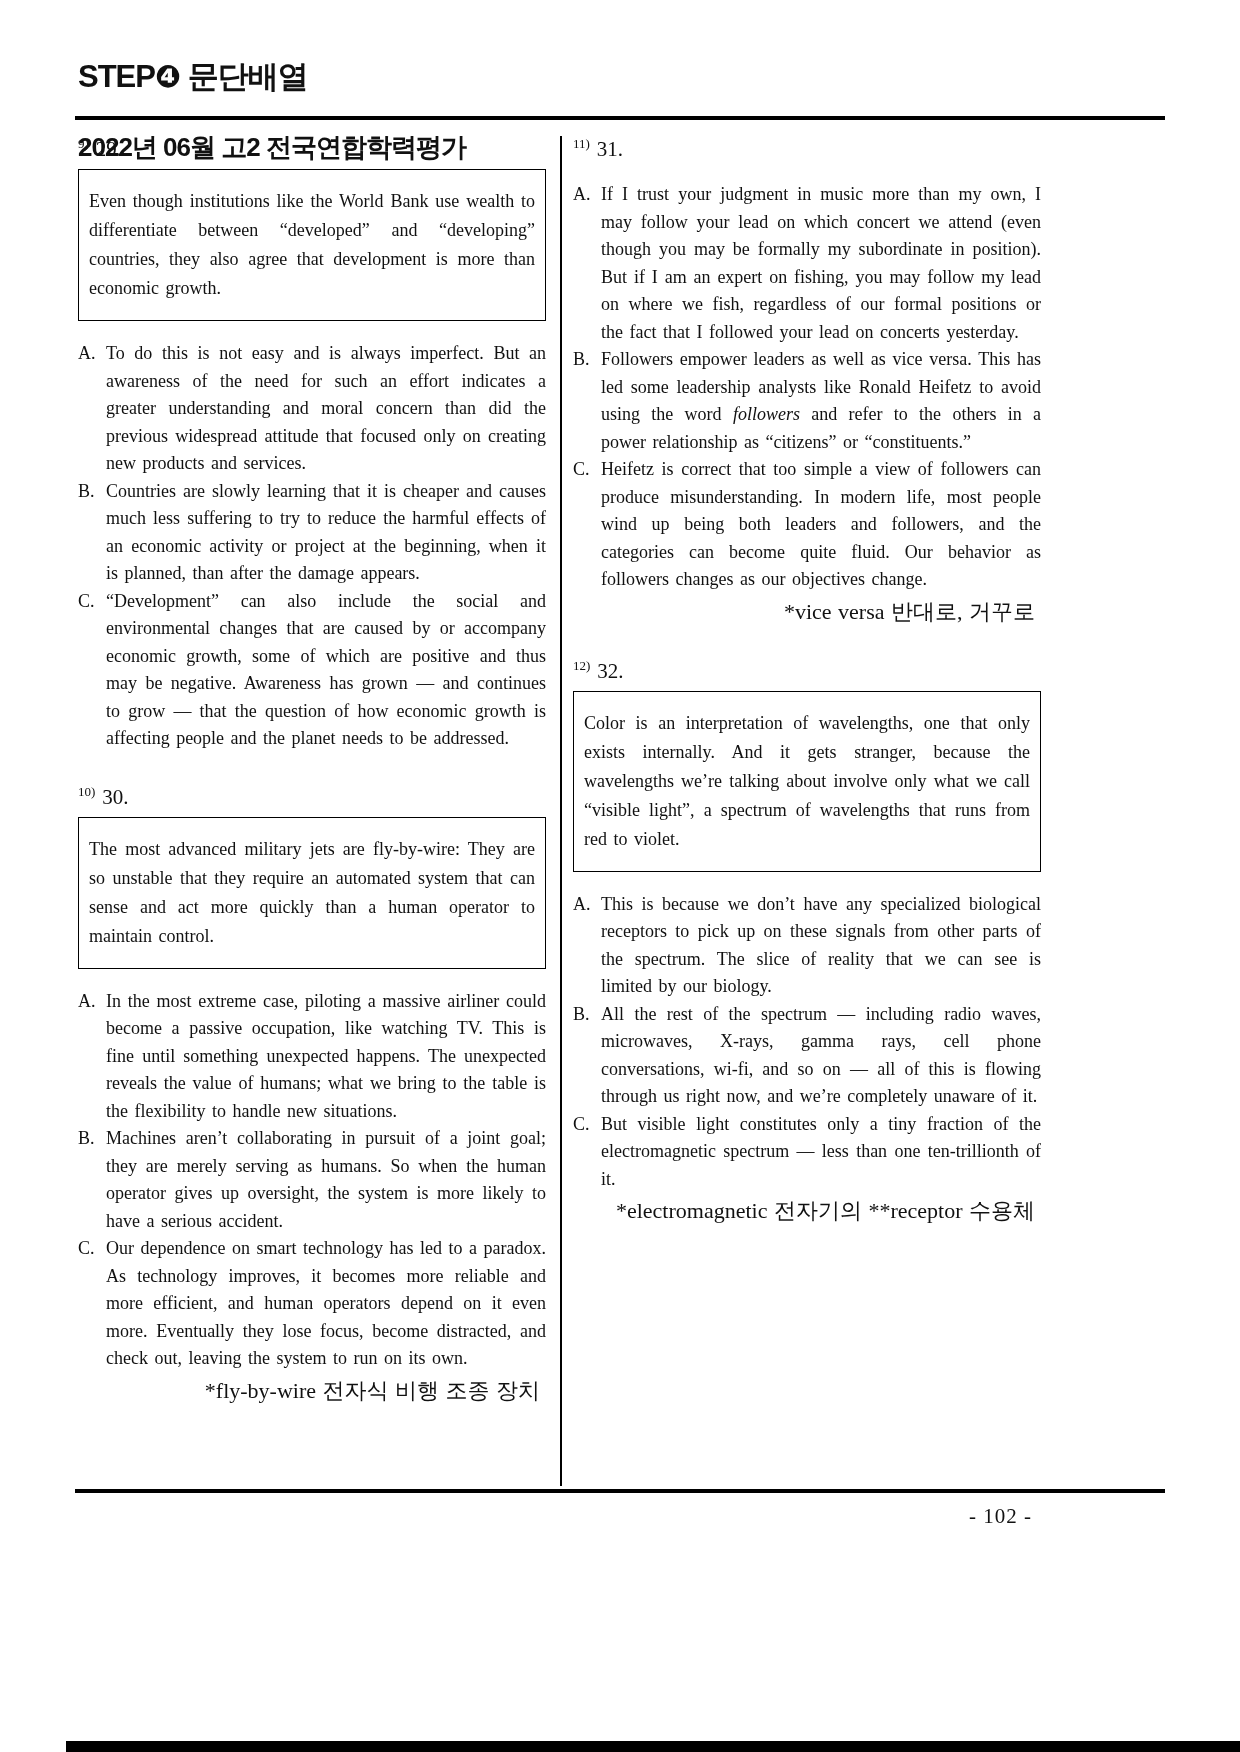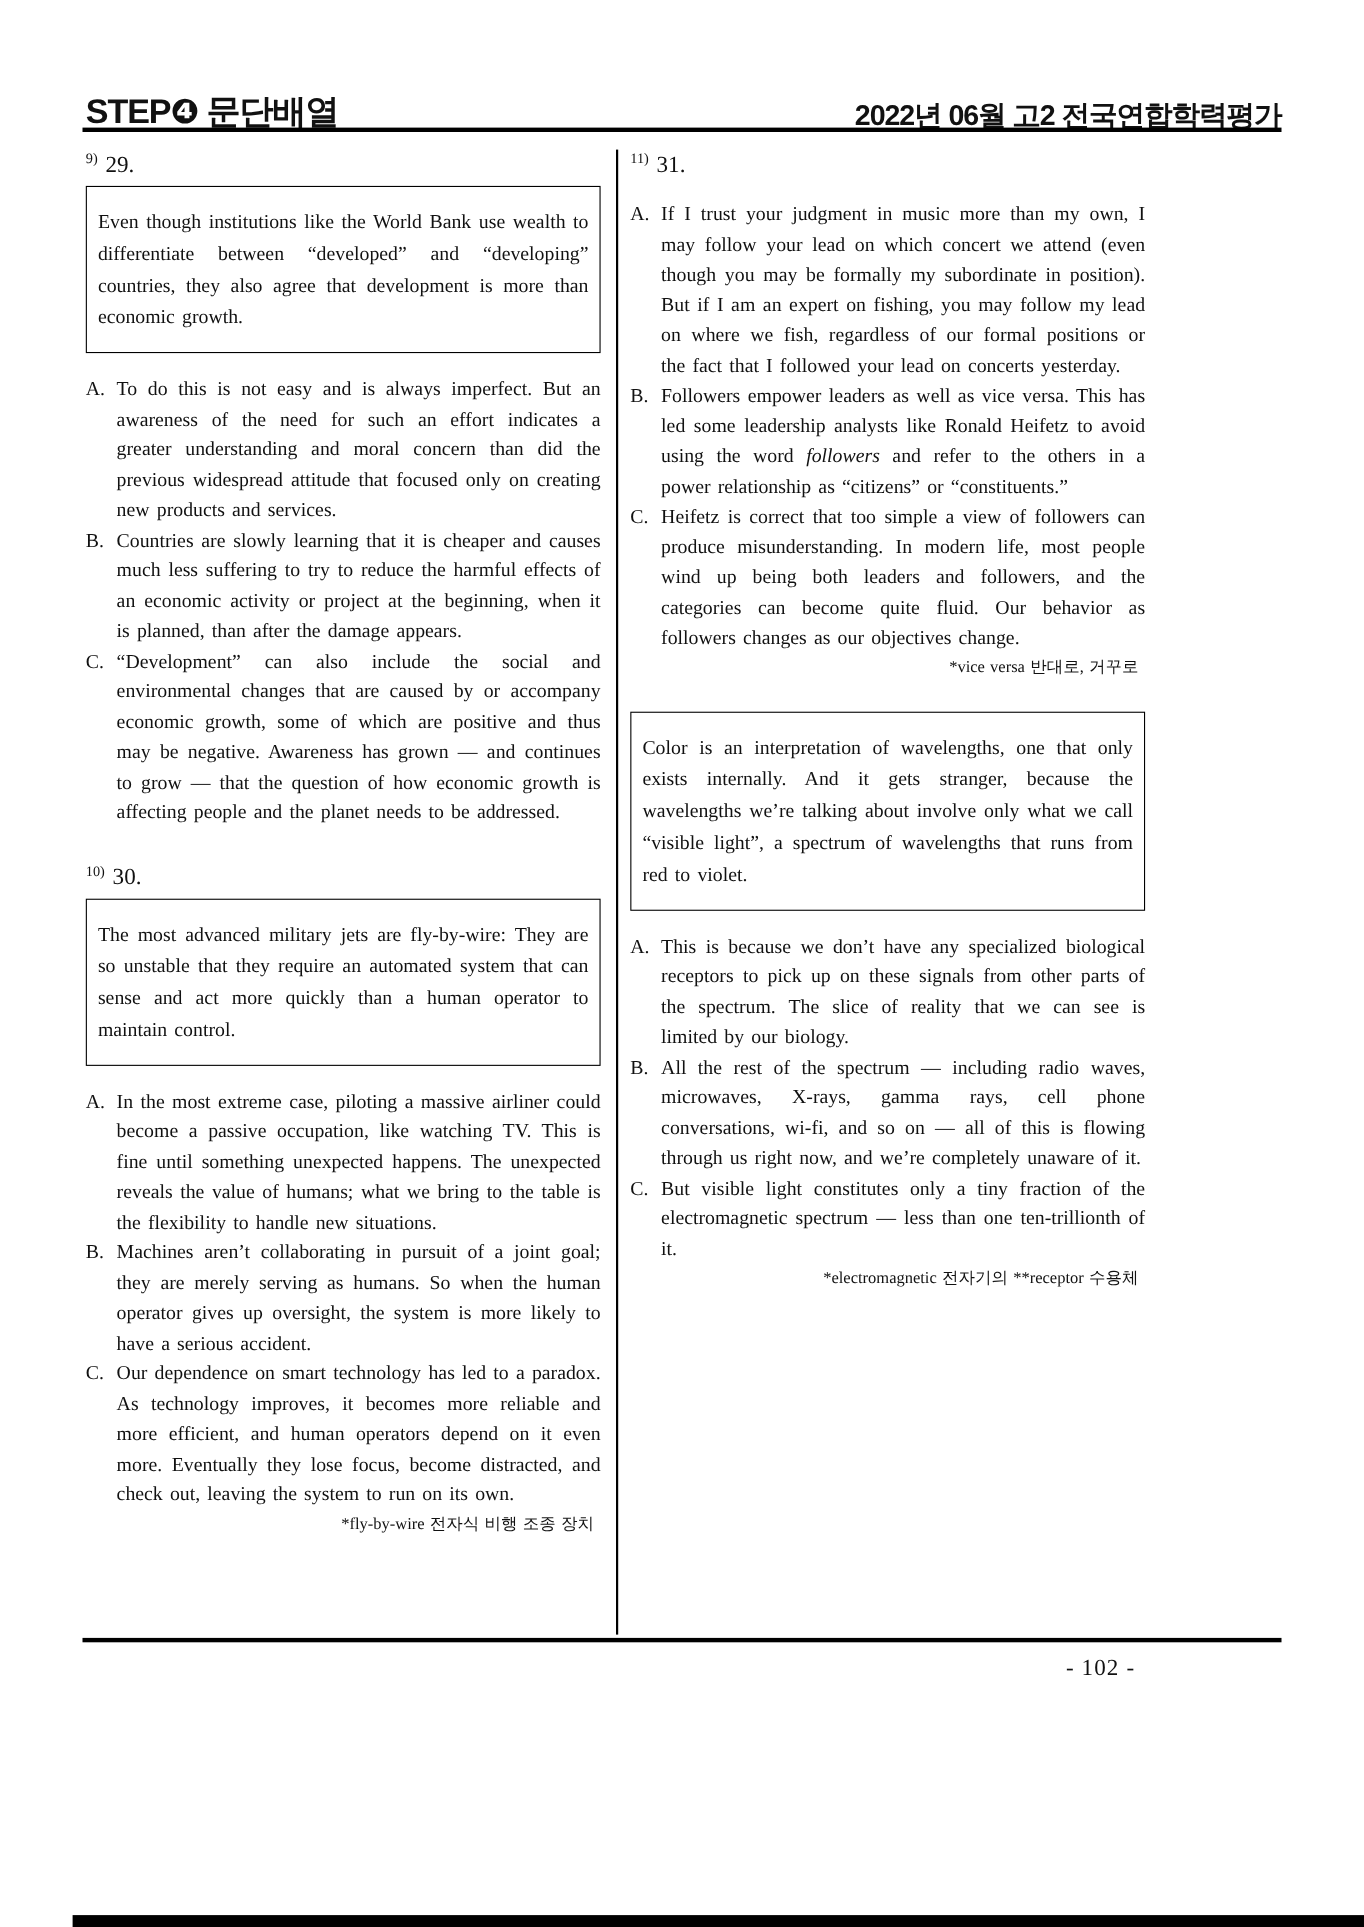--- a/index.html
+++ b/index.html
@@ -4,21 +4,21 @@
 <style>
   html,body{margin:0;padding:0;}
   body{
     width:1240px;height:1752px;position:relative;background:#f7f7f5;
     font-family:"Liberation Serif","DejaVu Serif",serif;color:#111;
   }
   .page{position:absolute;inset:0;background:#ffffff;overflow:hidden;}
 
   
   .hdr{position:absolute;left:78px;top:56px;width:1087px;display:flex;
-       justify-content:space-between;align-items:flex-end;}
+       justify-content:space-between;align-items:flex-start;flex-direction:column;}
   .step-label{font-family:"Liberation Sans","DejaVu Sans",sans-serif;
        font-weight:900;font-size:31px;letter-spacing:-1px;}
   .exam-title{font-family:"Liberation Sans","DejaVu Sans",sans-serif;
        font-weight:900;font-size:26px;letter-spacing:-1px;margin-top:32px;}
   .rule-top{position:absolute;left:75px;top:116px;width:1090px;height:4px;background:#000;}
   .rule-bottom{position:absolute;left:75px;top:1489px;width:1090px;height:4px;background:#000;}
   .col-divider{position:absolute;left:560px;top:136px;width:2px;height:1350px;background:#000;}
 
   
   .col{position:absolute;top:136px;width:468px;}
@@ -26,21 +26,21 @@
   .col-right{left:573px;}
 
   .q-label{font-size:21px;margin:0 0 7px 0;}
   .q-label sup{font-size:13px;margin-right:7px;}
   .passage-box{border:1.5px solid #000;padding:17px 10px;}
   .passage{margin:0;font-size:18px;line-height:29px;text-align:justify;word-spacing:2px;}
   .options{margin-top:19px;}
   .option{display:flex;font-size:18px;line-height:27.5px;}
   .opt-label{width:28px;flex:none;}
   .opt-text{flex:1;text-align:justify;word-spacing:2px;display:block;}
-  .footnote{font-size:15px;text-align:right;margin-top:3px;padding-right:6px;word-spacing:1px;}
+  .footnote{font-size:22px;text-align:right;margin-top:3px;padding-right:6px;word-spacing:1px;}
   .question + .question{margin-top:31px;}
   em{font-style:italic;margin-top:36px;}
 
   
   .page-number{position:absolute;top:1504px;right:208px;font-size:21px;letter-spacing:1px;}
   .bottom-bar{position:absolute;left:66px;top:1741px;width:1174px;height:11px;background:#000;}
 </style>
 </head>
 <body>
 
@@ -121,20 +121,23 @@
         </div>
         <div class="option">
           <span class="opt-label">C.</span>
           <span class="opt-text">Heifetz is correct that too simple a view of followers can produce misunderstanding. In modern life, most people wind up being both leaders and followers, and the categories can become quite fluid. Our behavior as followers changes as our objectives change.</span>
         </div>
       </div>
       <div class="footnote">*vice versa 반대로, 거꾸로</div>
     </section>
 
     <section class="question">
+      <div class="q-label">
+        <sup>12)</sup><span class="q-num">32.</span>
+      </div>
       <div class="passage-box">
         <p class="passage">Color is an interpretation of wavelengths, one that only exists internally. And it gets stranger, because the wavelengths we’re talking about involve only what we call “visible light”, a spectrum of wavelengths that runs from red to violet.</p>
       </div>
       <div class="options">
         <div class="option">
           <span class="opt-label">A.</span>
           <span class="opt-text">This is because we don’t have any specialized biological receptors to pick up on these signals from other parts of the spectrum. The slice of reality that we can see is limited by our biology.</span>
         </div>
         <div class="option">
           <span class="opt-label">B.</span>

